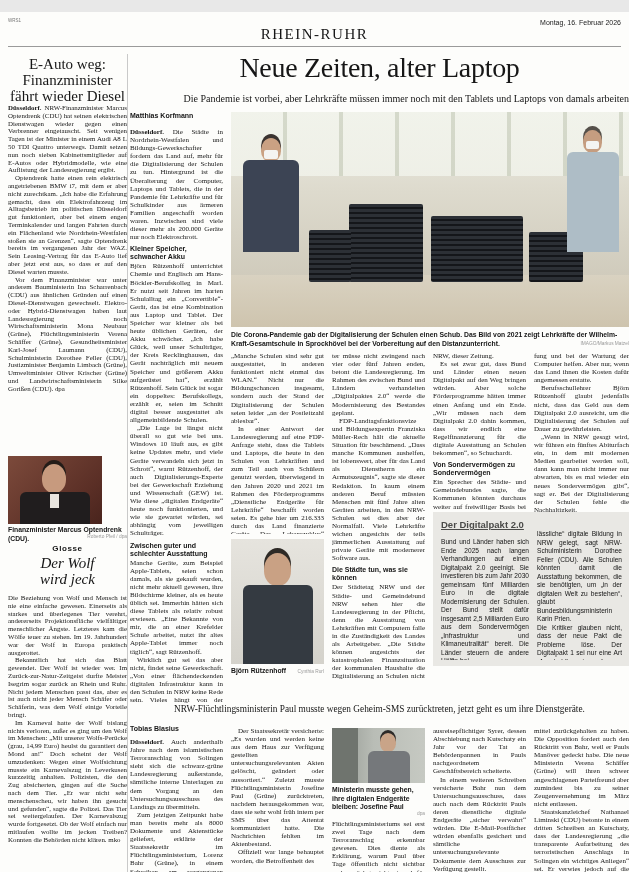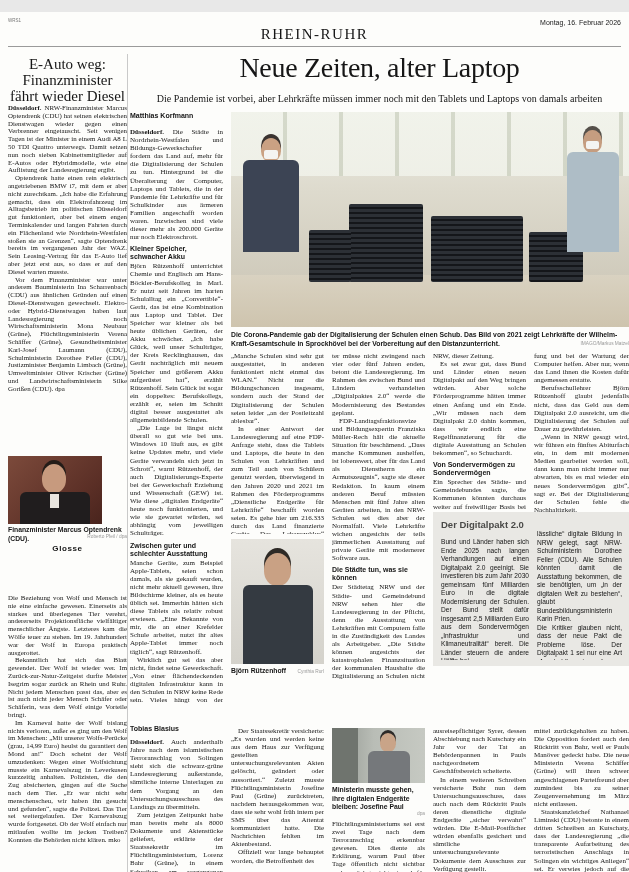--- a/index.html
+++ b/index.html
@@ -10,21 +10,21 @@
   .rule{position:absolute;background:#9a9a9a;height:1px;}
   .vrule{position:absolute;background:#c9c9c9;width:1px;}
 
   .edition{font:4.5px "Liberation Sans",sans-serif;color:#777;}
   .section-title{font:15px "Liberation Serif",serif;letter-spacing:1.5px;}
   .dateline-top{font:7px "Liberation Sans",sans-serif;color:#222;}
 
   .headline-s{font:15px/16px "Liberation Serif",serif;}
   .headline-xl{font:28px/30px "Liberation Serif",serif;letter-spacing:-0.3px;}
   .headline-l{font:20px/22px "Liberation Serif",serif;white-space:nowrap;}
-  .subhead{font:10px/12px "Liberation Serif",serif;}
+  .subhead{font:10px/12px "Liberation Serif",serif;text-align:right;}
   .subhead-s{font:9.3px/11px "Liberation Serif",serif;}
   .glosse-label{font:bold 8px "Liberation Sans",sans-serif;letter-spacing:.6px;}
   .glosse-head{font:italic 15px/16px "Liberation Serif",serif;}
 
   .body{font:6.9px/7.8px "Liberation Serif",serif;text-align:justify;overflow:hidden;}
   .mbody{font:7px/8.1px "Liberation Serif",serif;text-align:justify;overflow:hidden;}
   .body p,.mbody p{margin:0;}
   .ind{text-indent:7px;}
   .dl{font-weight:bold;}
   .xhead{font:bold 7px/8px "Liberation Sans",sans-serif;margin:4px 0 1px;text-align:left;}
@@ -71,20 +71,24 @@
 
   <div class="photo ph-opt" style="left:8px;top:444px;width:94px;height:68px;">
     <div class="head" style="left:34px;top:8px;width:24px;height:29px;background:#c79a7e;box-shadow:0 -4px 0 0 #241c18;"></div>
     <div class="torso" style="left:12px;top:36px;width:70px;height:32px;background:#201d1e;"></div>
     <div class="abs" style="left:42px;top:38px;width:9px;height:14px;background:#e8e4de;"></div>
   </div>
   <div class="abs cap" style="left:8px;top:514px;width:119px;">Finanzminister Marcus Optendrenk (CDU).</div>
   <div class="abs credit" style="left:58px;top:522px;width:69px;">Roberto Pfeil / dpa</div>
 
   <div class="abs glosse-label ctr" style="left:8px;top:532px;width:119px;">Glosse</div>
+  <div class="abs glosse-head ctr" style="left:8px;top:543px;width:119px;">
+    <div>Der Wolf</div>
+    <div>wird jeck</div>
+  </div>
   <div class="abs body" style="left:8px;top:582px;width:119px;height:286px;">
     <p>Die Beziehung von Wolf und Mensch ist nie eine einfache gewesen. Einerseits als starkes und überlegenes Tier verehrt, andererseits Projektionsfläche vielfältiger menschlicher Ängste. Letzteres kam die Wölfe teuer zu stehen. Im 19. Jahrhundert war der Wolf in Europa praktisch ausgerottet.</p>
     <p class="ind">Bekanntlich hat sich das Blatt gewendet. Der Wolf ist wieder wer. Im Zurück-zur-Natur-Zeitgeist durfte Meister Isegrim sogar zurück an Rhein und Ruhr. Nicht jedem Menschen passt das, aber es ist auch nicht jeder Mensch Schäfer oder Schäferin, was dem Wolf einige Vorteile bringt.</p>
     <p class="ind">Im Karneval hatte der Wolf bislang nichts verloren, außer es ging um den Wolf im Menschen: „Mit unserer Wolfs-Perücke (grau, 14,99 Euro) heulst du garantiert den Mond an!“ Doch scheint der Wolf umzudenken: Wegen einer Wolfsichtung musste ein Karnevalszug in Leverkusen kurzzeitig anhalten. Polizisten, die den Zug absicherten, gingen auf die Suche nach dem Tier. „Er war nicht sehr menschenscheu, wir haben ihn gesucht und gefunden“, sagte die Polizei. Das Tier sei weitergelaufen. Der Karnevalszug wurde fortgesetzt. Ob der Wolf einfach nur mitlaufen wollte im jecken Treiben? Konnten die Behörden nicht klären. mko</p>
   </div>
 
   <div class="abs headline-xl ctr" style="left:130px;top:41px;width:499px;">Neue Zeiten, alter Laptop</div>
   <div class="abs subhead ctr" style="left:130px;top:81px;width:499px;">Die Pandemie ist vorbei, aber Lehrkräfte müssen immer noch mit den Tablets und Laptops von damals arbeiten</div>
 
   <div class="photo ph-main" style="left:231px;top:100px;width:398px;height:215px;">
@@ -142,31 +146,32 @@
     <p>Ein Sprecher des Städte- und Gemeindebundes sagte, die Kommunen könnten durchaus weiter auf freiwilliger Basis bei der Beschaf-</p>
   </div>
 
   <div class="abs mbody" style="left:534px;top:340px;width:95px;height:160px;">
     <p>fung und bei der Wartung der Computer helfen. Aber nur, wenn das Land ihnen die Kosten dafür angemessen erstatte.</p>
     <p class="ind">Berufsschullehrer Björn Rützenhoff glaubt jedenfalls nicht, dass das Geld aus dem Digitalpakt 2.0 ausreicht, um die Digitalisierung der Schulen auf Dauer zu gewährleisten.</p>
     <p class="ind">„Wenn in NRW gesagt wird, wir führen ein fünftes Abiturfach ein, in dem mit modernen Medien gearbeitet werden soll, dann kann man nicht immer nur abwarten, bis es mal wieder ein neues Sondervermögen gibt“, sagt er. Bei der Digitalisierung der Schulen fehle die Nachhaltigkeit.</p>
   </div>
 
   <div class="ibox" style="left:433px;top:500px;width:196px;height:154px;">
-    <div class="ibox-title" style="left:8px;top:7px;">Der Digitalpakt 2.0</div>
+    <div class="ibox-title" style="left:8px;top:7px;text-decoration:underline;">Der Digitalpakt 2.0</div>
     <div class="ibox-text" style="left:8px;top:26px;width:88px;height:122px;">
       <p>Bund und Länder haben sich Ende 2025 nach langen Verhandlungen auf einen Digitalpakt 2.0 geeinigt. Sie investieren bis zum Jahr 2030 gemeinsam fünf Milliarden Euro in die digitale Modernisierung der Schulen. Der Bund stellt dafür insgesamt 2,5 Milliarden Euro aus dem Sondervermögen „Infrastruktur und Klimaneutralität“ bereit. Die Länder steuern die andere Hälfte bei.</p>
 
     </div>
     <div class="ibox-text" style="left:104px;top:18px;width:85px;height:130px;">
       <p>lässliche“ digitale Bildung in NRW gelegt, sagt NRW-Schulministerin Dorothee Feller (CDU). Alle Schulen könnten damit die Ausstattung bekommen, die sie benötigten, um „in der digitalen Welt zu bestehen“, glaubt Bundesbildungsministerin Karin Prien.</p>
       <p>Die Kritiker glauben nicht, dass der neue Pakt die Probleme löse. Der Digitalpakt 1 sei nur eine Art „Anschubfinanzierung“ gewesen, der zweite Pakt, führe den Mangel fort.</p>
     </div>
   </div>
 
+  <div class="abs subhead-s ctr" style="left:130px;top:692px;width:499px;">NRW-Flüchtlingsministerin Paul musste wegen Geheim-SMS zurücktreten, jetzt geht es um ihre Dienstgeräte.</div>
 
   <div class="abs mbody" style="left:130px;top:713px;width:93px;height:158px;">
     <div class="byline" style="margin-bottom:6px;">Tobias Blasius</div>
     <p><span class="dl">Düsseldorf.</span> <span>Auch anderthalb Jahre nach dem islamistischen Terroranschlag von Solingen sieht sich die schwarz-grüne Landesregierung außerstande, sämtliche interne Unterlagen zu dem Vorgang an den Untersuchungsausschuss des Landtags zu übermitteln.</span></p>
     <p class="ind">Zum jetzigen Zeitpunkt habe man bereits mehr als 8000 Dokumente und Aktenstücke geliefert, erklärte der Staatssekretär im Flüchtlingsministerium, Lorenz Bahr (Grüne), in einem Schreiben am vergangenen Freitag an den Ausschussvorsitzenden Thomas Kutschaty (SPD). Dieser Prozess</p>
   </div>
 
   <div class="abs mbody" style="left:231px;top:715px;width:93px;height:157px;">
     <p class="ind">Der Staatssekretär versicherte: „Es wurden und werden keine aus dem Haus zur Verfügung gestellten untersuchungsrelevanten Akten gelöscht, geändert oder aussortiert.“ Zuletzt musste Flüchtlingsministerin Josefine Paul (Grüne) zurücktreten, nachdem herausgekommen war, dass sie sehr wohl früh intern per SMS über das Attentat kommuniziert hatte. Die Nachrichten fehlten im Aktenbestand.</p>
     <p class="ind">Offiziell war lange behauptet worden, die Betroffenheit des</p>

